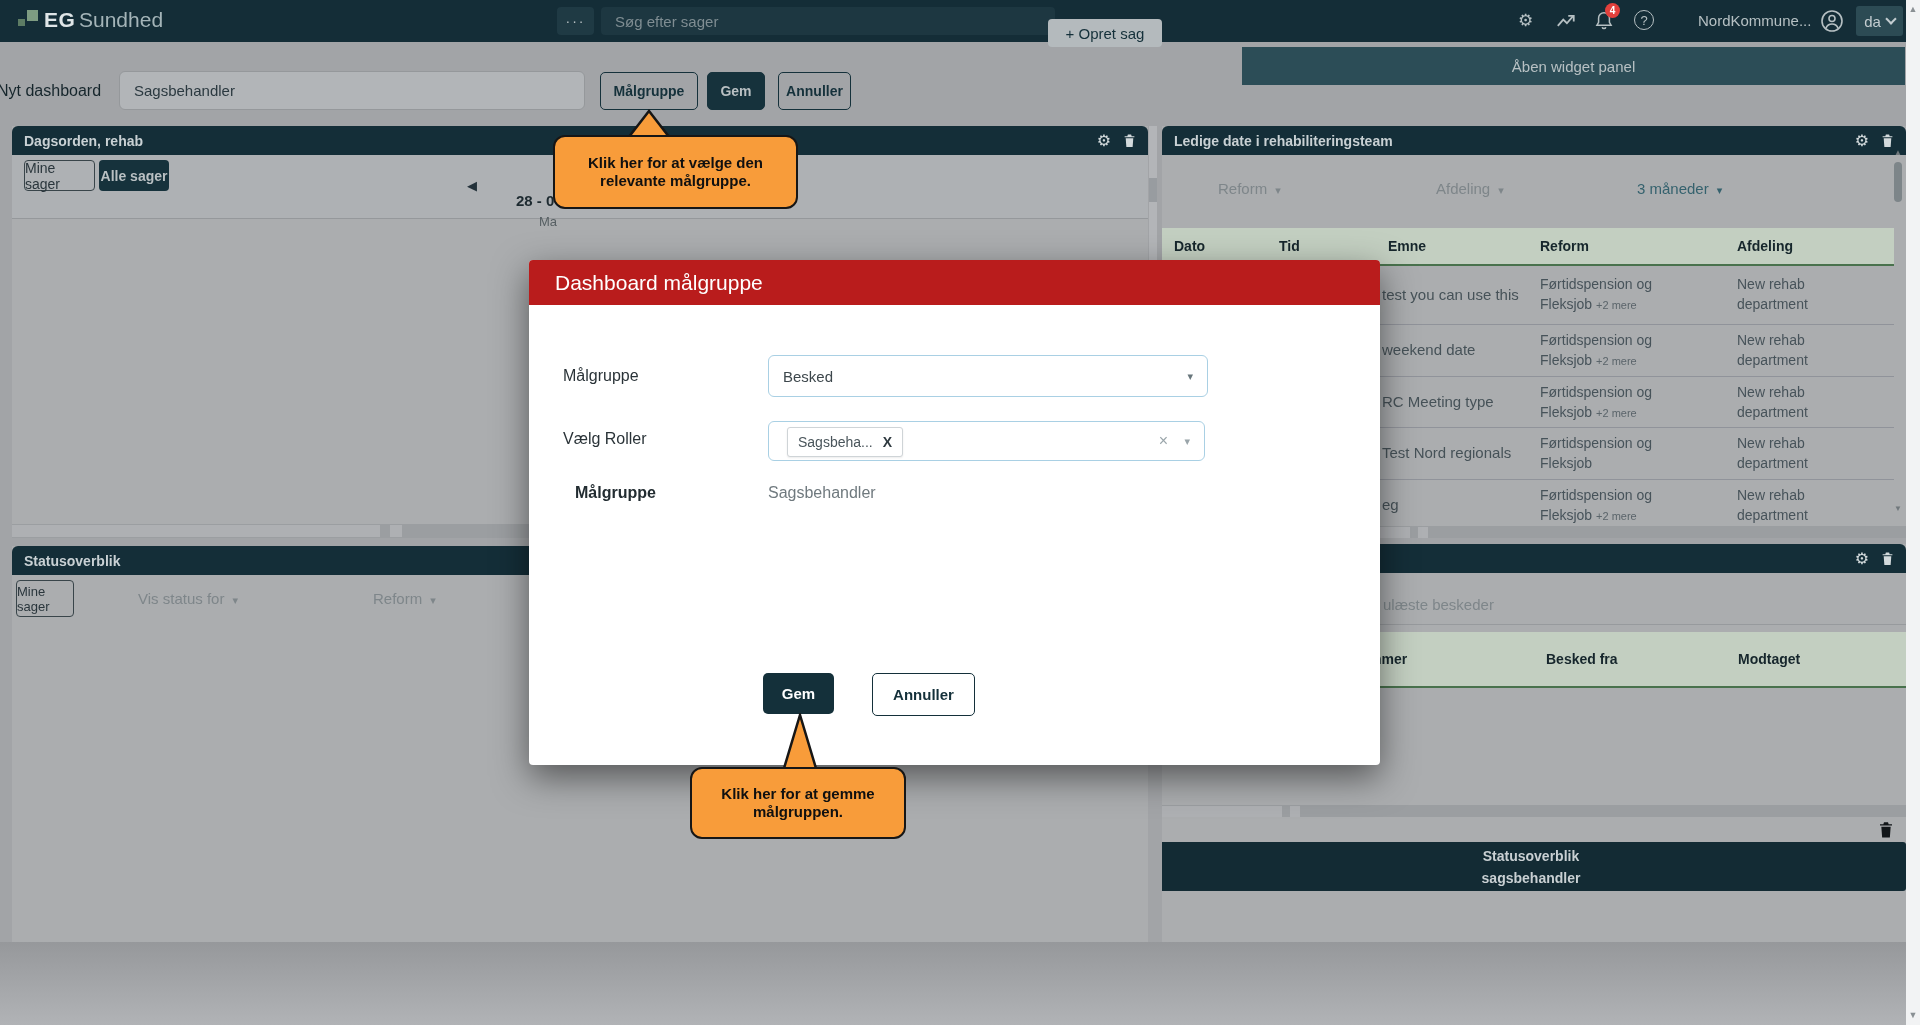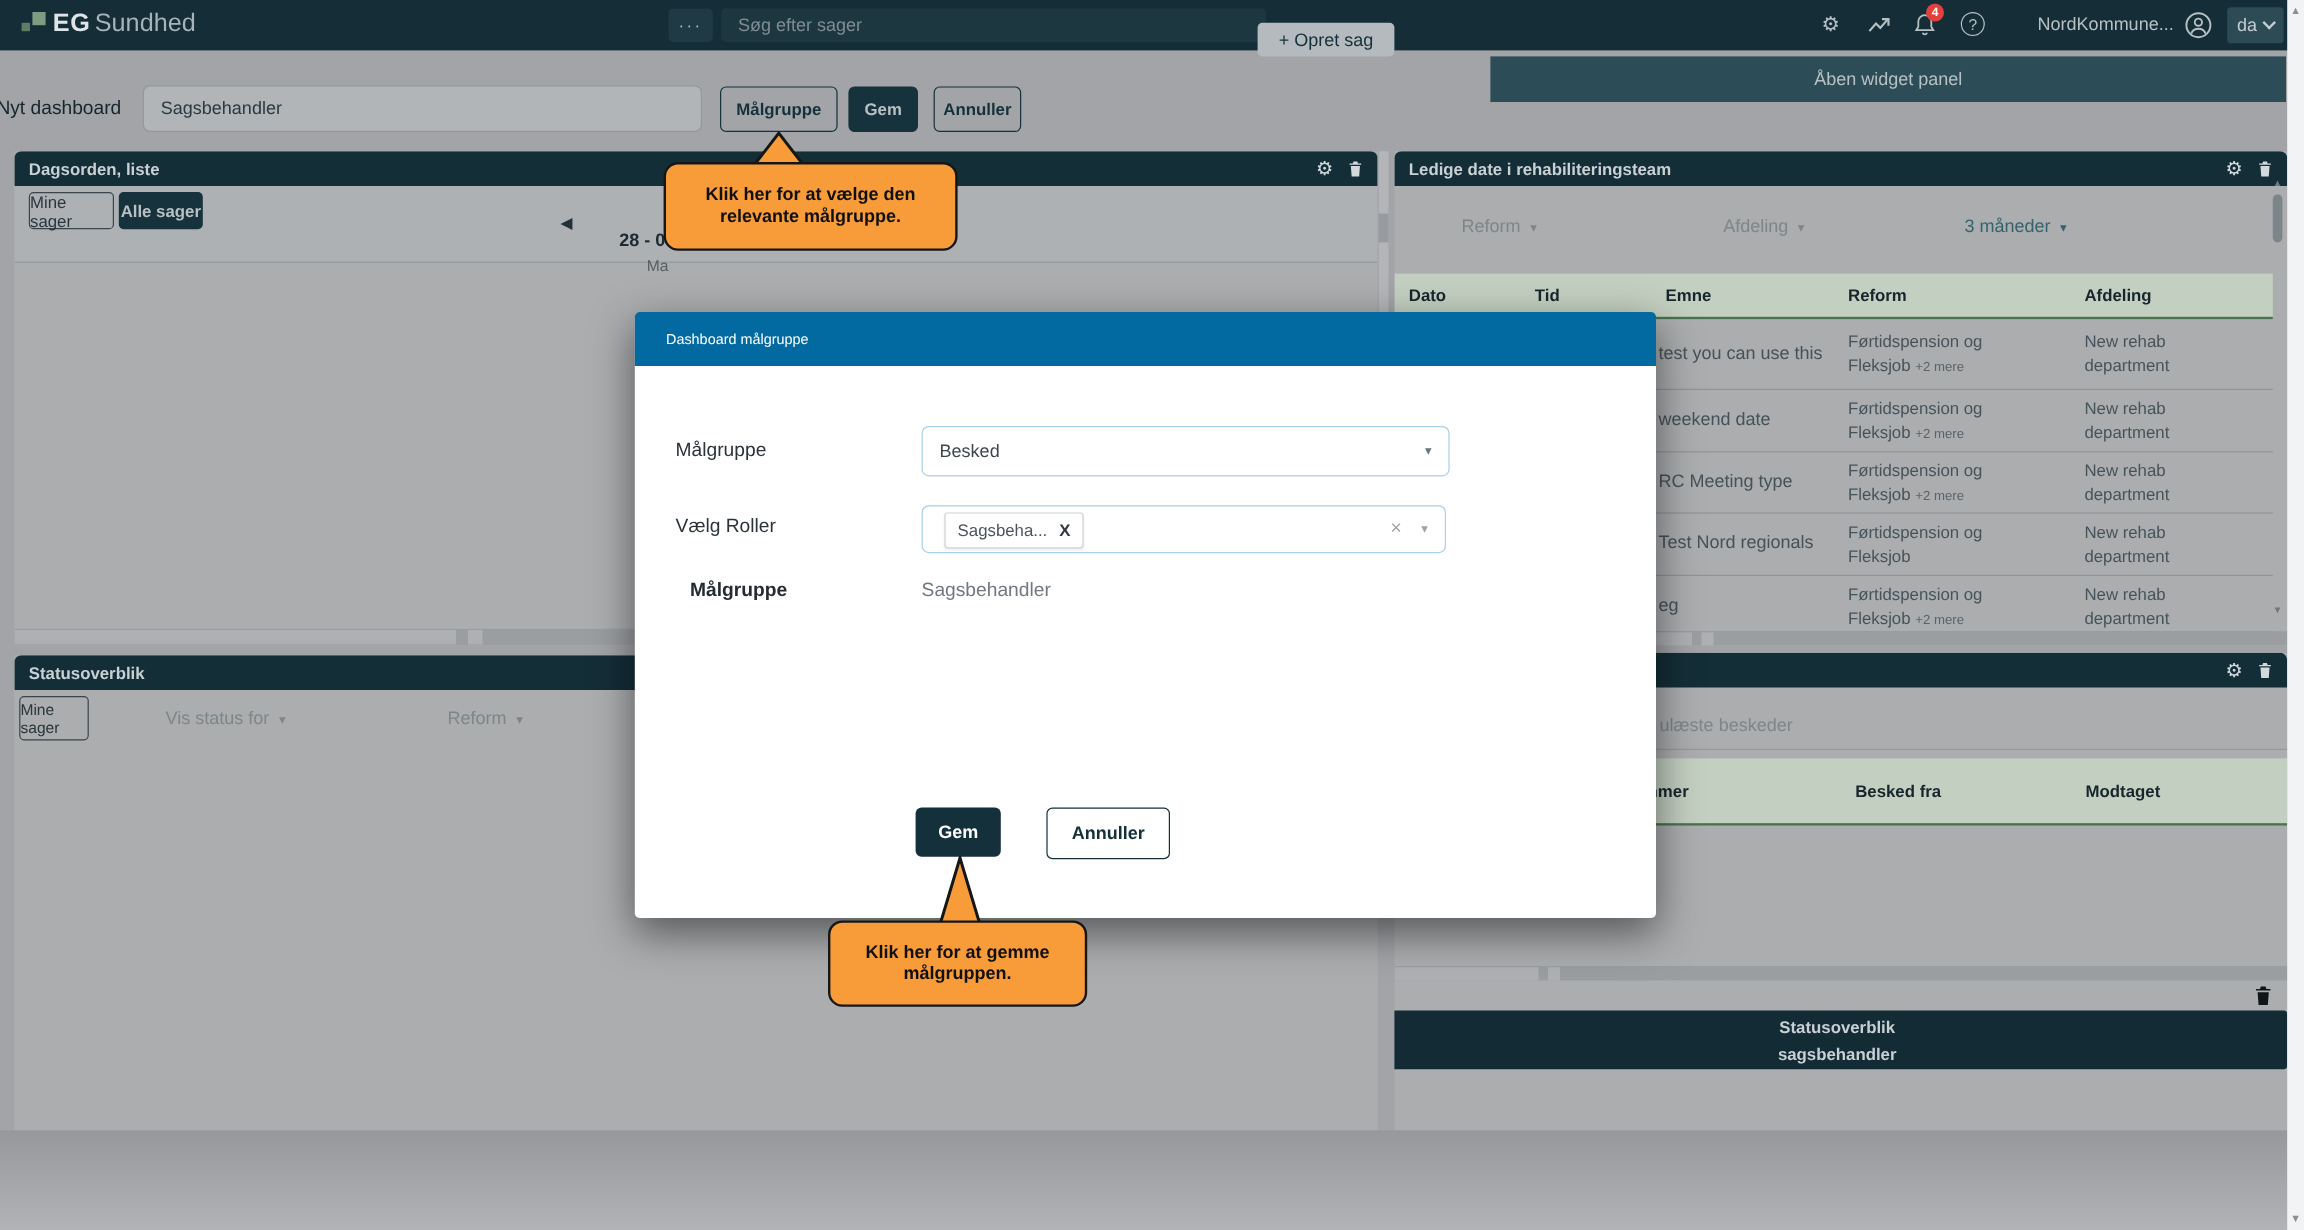--- a/index.html
+++ b/index.html
@@ -50,22 +50,22 @@
   .lrow{position:absolute;left:0;right:12px;border-bottom:1px solid #90939a;}
   .cell{position:absolute;color:#465258;font-size:15px;}
   .cell2{line-height:20px;font-size:14px;color:#47535a;}
   .more{font-size:11px;color:#5a646a;}
   .hscroll{background:#9b9ea1;}
   .hthumb{background:#aeb0b3;}
 
   
   .modal{left:529px;top:260px;width:851px;height:505px;background:#fff;border-radius:4px;
          box-shadow:0 12px 35px rgba(0,0,0,.5);z-index:10;}
-  .mhead{position:absolute;left:0;top:0;right:0;height:45px;background:#0369a1;border-radius:4px 4px 0 0;
-         display:flex;align-items:center;padding-left:26px;color:#fff;font-size:12px;}
+  .mhead{position:absolute;left:0;top:0;right:0;height:45px;background:#b91c1c;border-radius:4px 4px 0 0;
+         display:flex;align-items:center;padding-left:26px;color:#fff;font-size:21px;}
   .mlabel{color:#2a3338;font-size:16px;}
   .mselect{position:absolute;border:1.5px solid #a9d0e4;border-radius:6px;background:#fff;box-sizing:border-box;
            display:flex;align-items:center;color:#3d474c;font-size:15px;}
   .mcaret{position:absolute;right:14px;top:50%;transform:translateY(-50%);color:#68767c;font-size:11px;}
   .chip{position:absolute;border:1px solid #cfd4d7;border-radius:3px;background:#fff;box-shadow:0 1px 2px rgba(0,0,0,.08);
         display:flex;align-items:center;color:#4a555b;font-size:14px;padding:0 10px;box-sizing:border-box;}
   .chip b{margin-left:10px;color:#2f3a40;font-weight:bold;}
   .mgem{position:absolute;background:#14303a;border-radius:5px;color:#fff;font-size:15px;font-weight:bold;
         display:flex;align-items:center;justify-content:center;}
   .mann{position:absolute;background:#fff;border:1.5px solid #14303a;border-radius:5px;color:#14303a;
@@ -143,21 +143,21 @@
     </div>
   <div class="abs btn-outline" style="left:778px;top:72px;width:73px;height:38px;">
       <span>Annuller</span>
     </div>
   <div class="abs widgetbtn" style="left:1242px;top:47px;width:663px;height:38px;">
       <span>Åben widget panel</span>
     </div>
 
   <div class="abs panel" style="left:12px;top:126px;width:1136px;height:412px;">
     <div class="phead">
-      <span>Dagsorden, liste</span>
+      <span>Dagsorden, rehab</span>
       <span class="gear">⚙</span>
       <svg style="margin-left:12px;" width="13" height="15" viewBox="0 0 24 26">
         <path fill="#d3dadc" d="M9 2h6l1 3h5v2H3V5h5l1-3Zm-4 7h14l-1.2 16H6.2L5 9Z"></path>
       </svg>
     </div>
     <div class="abs subrow" style="left:0;top:29px;width:1136px;height:63px;">
       <div class="abs sbtn-outline" style="left:12px;top:5px;width:71px;height:31px;">
           <span>Mine sager</span>
         </div>
       <div class="abs sbtn-fill" style="left:87px;top:5px;width:70px;height:31px;">

